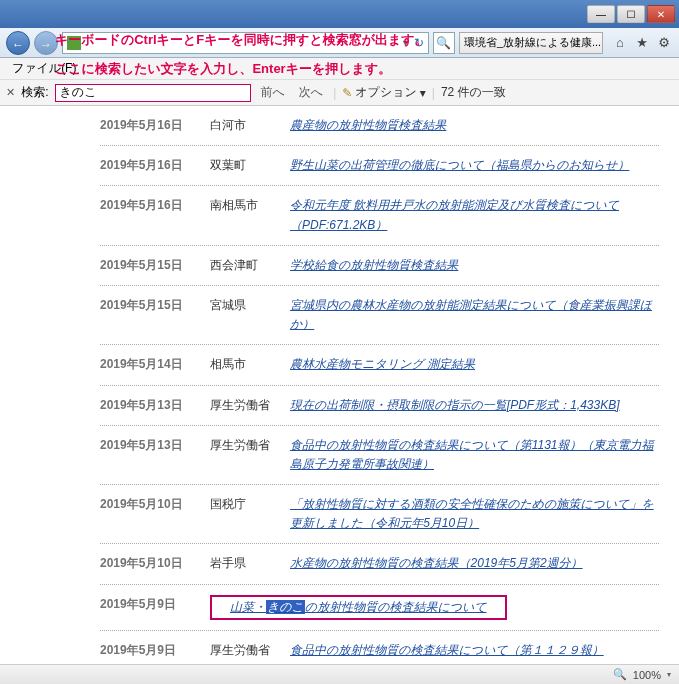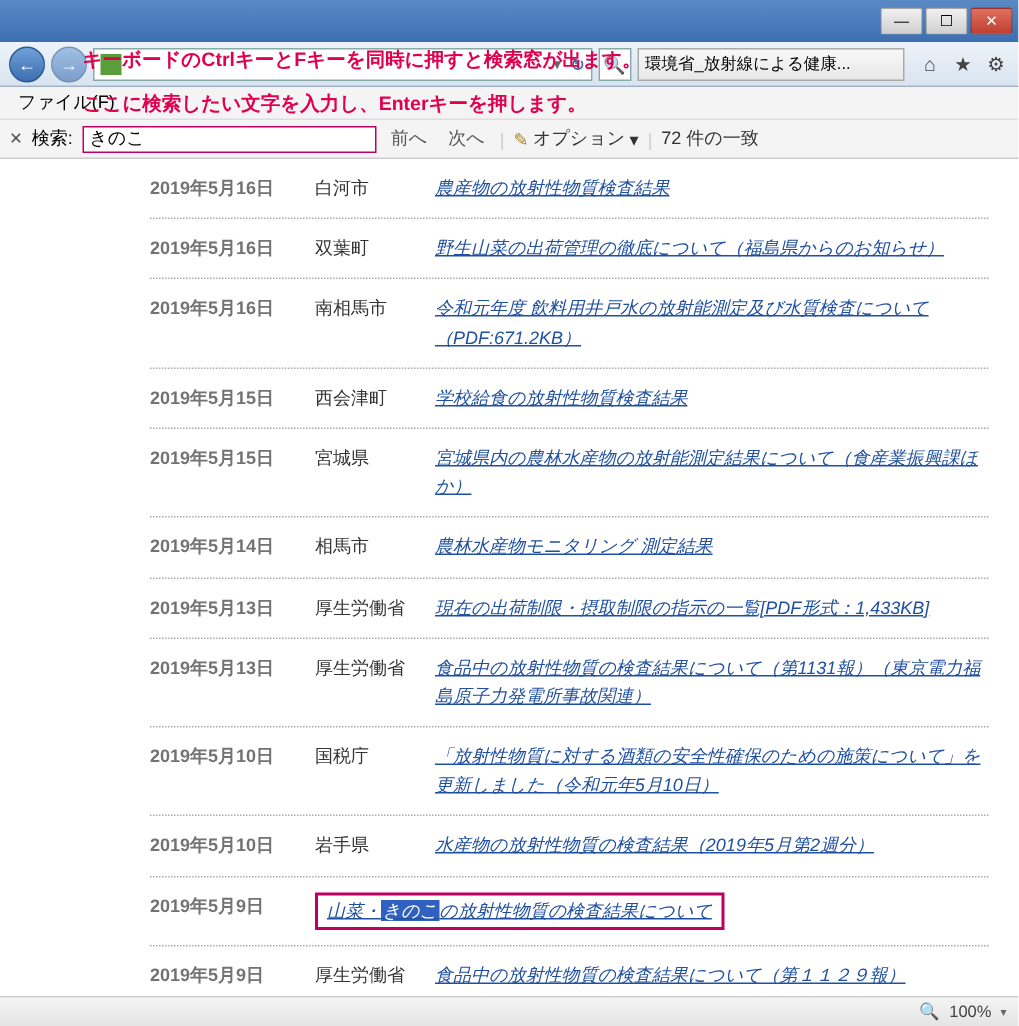--- a/index.html
+++ b/index.html
@@ -9,21 +9,21 @@
   .win-controls { display: flex; gap: 2px; }
   .win-btn { width: 28px; height: 18px; display: flex; align-items: center; justify-content: center; font-size: 10px; border: 1px solid rgba(0,0,0,0.2); border-radius: 2px; background: linear-gradient(#f0f0f0, #d0d0d0); }
   .win-btn.close { background: linear-gradient(#e07060, #c04030); color: #fff; }
   
   .addrbar { background: linear-gradient(#eef3fa, #d8e4f0); height: 30px; display: flex; align-items: center; padding: 2px 6px; gap: 4px; border-bottom: 1px solid #a0b0c0; position: relative; }
   .nav-btn { width: 24px; height: 24px; border-radius: 50%; background: linear-gradient(#6fa0d8, #3d6eb0); color: #fff; display: flex; align-items: center; justify-content: center; font-size: 12px; border: 1px solid #2a5a90; }
   .addr-input { flex: 1; height: 22px; background: #fff; border: 1px solid #8aa; padding: 0 4px; display: flex; align-items: center; position: relative; }
   .addr-icon { width: 14px; height: 14px; background: #5a9e3a; margin-right: 4px; }
   .addr-drop { color: #666; font-size: 9px; margin-left: auto; }
   .search-btn-ie { width: 22px; height: 22px; background: #fff; border: 1px solid #8aa; display: flex; align-items: center; justify-content: center; }
-  .tab-area { width: 178px; height: 22px; background: linear-gradient(#f8f8f8, #e8e8e8); border: 1px solid #aaa; display: flex; align-items: center; padding: 0 4px; font-size: 11px; overflow: hidden; white-space: nowrap; }
+  .tab-area { width: 144px; height: 22px; background: linear-gradient(#f8f8f8, #e8e8e8); border: 1px solid #aaa; display: flex; align-items: center; padding: 0 4px; font-size: 11px; overflow: hidden; white-space: nowrap; }
   .ie-tools { display: flex; gap: 4px; align-items: center; margin-left: 4px; }
   .ie-tool { width: 18px; height: 18px; color: #444; display: flex; align-items: center; justify-content: center; font-size: 13px; }
   
   .annotation1 { position: absolute; left: 55px; top: 3px; color: #e00050; font-size: 13px; font-weight: bold; z-index: 10; white-space: nowrap; }
   
   .menubar { height: 22px; display: flex; align-items: flex-end; padding: 0 6px; font-size: 12px; background: #f4f4f4; border-bottom: 1px solid #ddd; position: relative; }
   .menu-item { padding: 2px 6px; }
   .annotation2 { position: absolute; left: 55px; top: 2px; color: #e00050; font-size: 13px; font-weight: bold; white-space: nowrap; }
   
   .findbar { height: 26px; display: flex; align-items: center; padding: 0 6px; gap: 6px; background: #f4f4f4; border-bottom: 1px solid #ccc; font-size: 12px; }
@@ -35,21 +35,21 @@
   .find-opt { display: flex; align-items: center; gap: 3px; color: #333; }
   .pencil { color: #b08020; font-size: 12px; }
   .find-count { color: #333; }
   
   .content { height: 558px; overflow-y: scroll; padding: 0 20px 0 100px; position: relative; }
   .row { display: flex; padding: 10px 0; border-bottom: 1px dotted #aaa; font-size: 12px; line-height: 1.6; }
   .date { width: 110px; flex-shrink: 0; color: #737373; font-weight: bold; }
   .org { width: 80px; flex-shrink: 0; color: #333; }
   .link-cell { flex: 1; }
   .link-cell a { color: #2050a0; text-decoration: underline; font-style: italic; }
-  .highlight-box { border: 2px solid #c00060; padding: 1px 6px; display: inline-block; }
+  .highlight-box { border: 2px solid #c00060; padding: 1px 18px; display: inline-block; }
   .hl-text { background: #3060c0; color: #fff; padding: 0 1px; }
   
   .statusbar { height: 20px; background: linear-gradient(#f4f4f4, #e4e4e4); border-top: 1px solid #ccc; display: flex; align-items: center; justify-content: flex-end; padding: 0 8px; gap: 6px; font-size: 11px; color: #444; }
   .zoom-val { }
   .zoom-drop { font-size: 8px; color: #666; }
 
   ::-webkit-scrollbar { width: 16px; }
   ::-webkit-scrollbar-track { background: #f0f0f0; border-left: 1px solid #ddd; }
   ::-webkit-scrollbar-thumb { background: linear-gradient(90deg, #d8e4f0, #b8c8e0); border: 1px solid #9ab; border-radius: 2px; }
   ::-webkit-scrollbar-button { background: #e0e8f0; height: 16px; border: 1px solid #aac; }

